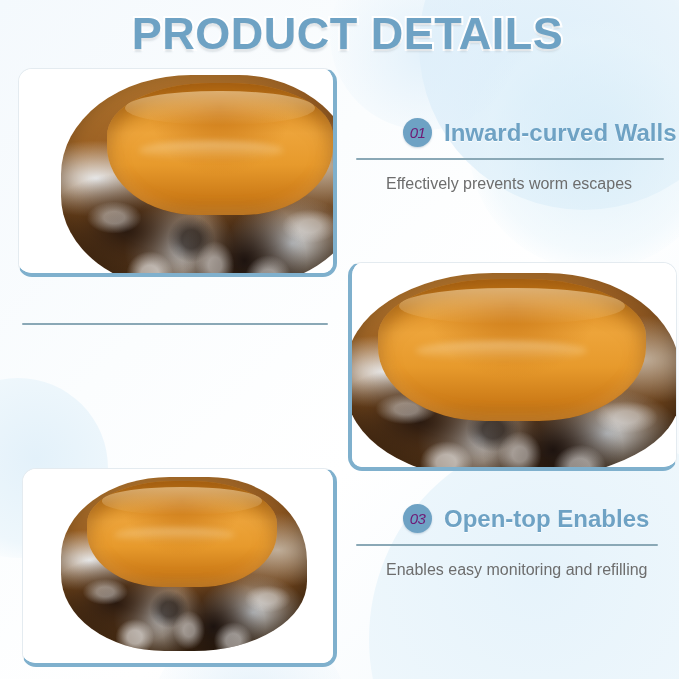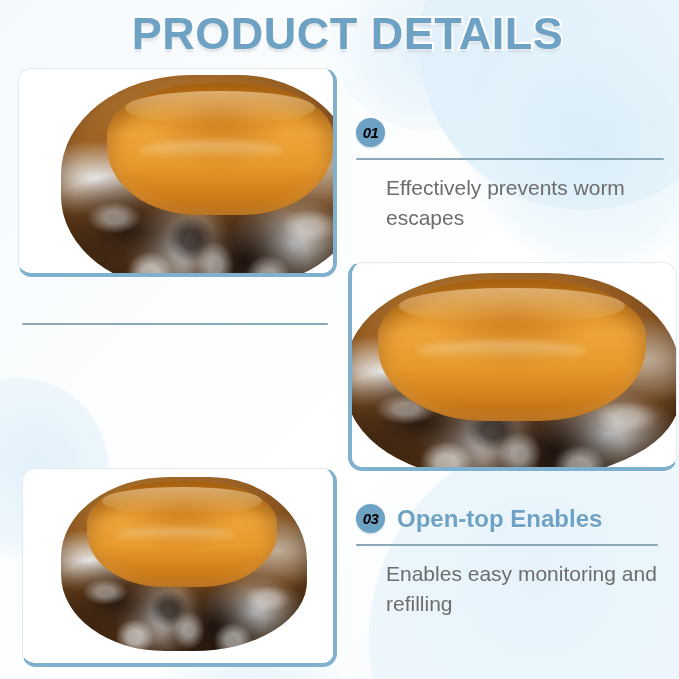--- a/index.html
+++ b/index.html
@@ -168,45 +168,46 @@
   }
   .feature.right .feature-head {
     justify-content: flex-end;
   }
   .badge {
     flex: 0 0 auto;
     width: 29px;
     height: 29px;
     border-radius: 50%;
     background: #6ea2c4;
-    color: #000000;
+    color: #701a75;
     font-size: 15px;
-    font-weight: bold;
+    font-weight: normal;
     font-style: italic;
     display: flex;
     align-items: center;
     justify-content: center;
     letter-spacing: -0.5px;
     box-shadow: 0 1px 2px rgba(110,140,165,.35);
+    margin-left: 47px;
   }
   .feature-title {
     font-size: 24px;
     font-weight: bold;
     color: #6ea2c4;
     text-shadow: 0 1px 1px rgba(255,255,255,.9);
   }
   .divider {
     height: 2px;
     background: #8aa8b6;
     margin-top: 11px;
     border-radius: 1px;
   }
   .feature-desc {
     margin-top: 13px;
-    font-size: 21px;
+    font-size: 16px;
     line-height: 1.42;
     color: #6d6d6d;
     padding-left: 30px;
   }
   .feature.right .feature-desc {
     padding-left: 10px;
     padding-right: 0;
     text-align: left;
   }
 </style>
@@ -227,20 +228,21 @@
   <div class="photo-card" style="left:18px; top:68px; width:314px; height:204px;">
     <div class="photo-inner">
       <div class="rock" style="left:42px; top:6px; width:296px; height:216px;"></div>
       <div class="bowl" style="left:88px; top:14px; width:226px; height:132px;"></div>
     </div>
   </div>
 
   <div class="feature" style="left:356px; top:118px; width:308px;">
     <div class="feature-head">
       <span class="badge">01</span>
+      <span class="feature-title">Inward-curved Walls</span>
     </div>
     <div class="divider"></div>
     <div class="feature-desc">Effectively prevents worm escapes</div>
   </div>
 
   <div class="photo-card accent-left" style="left:348px; top:262px; width:324px; height:204px;">
     <div class="photo-inner">
       <div class="rock" style="left:-6px; top:10px; width:334px; height:206px;"></div>
       <div class="bowl" style="left:26px; top:16px; width:268px; height:142px;"></div>
     </div>

